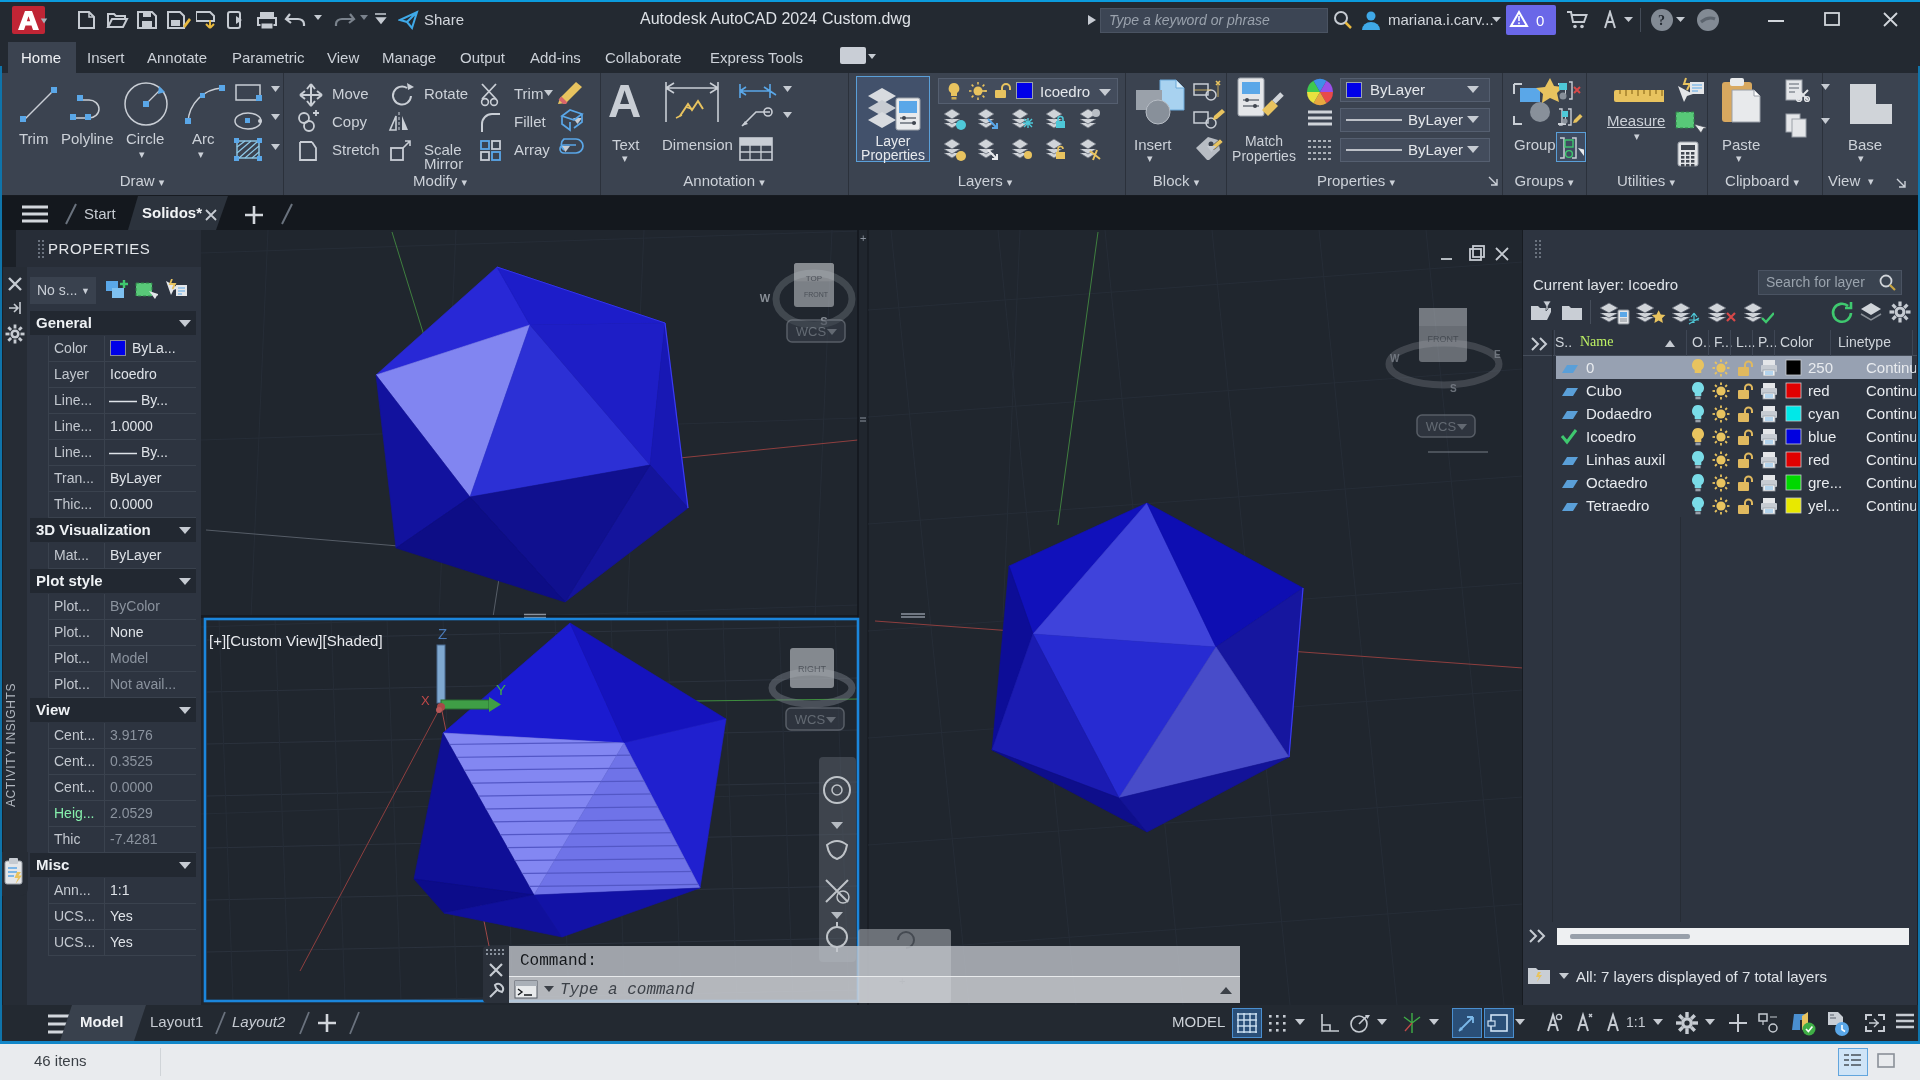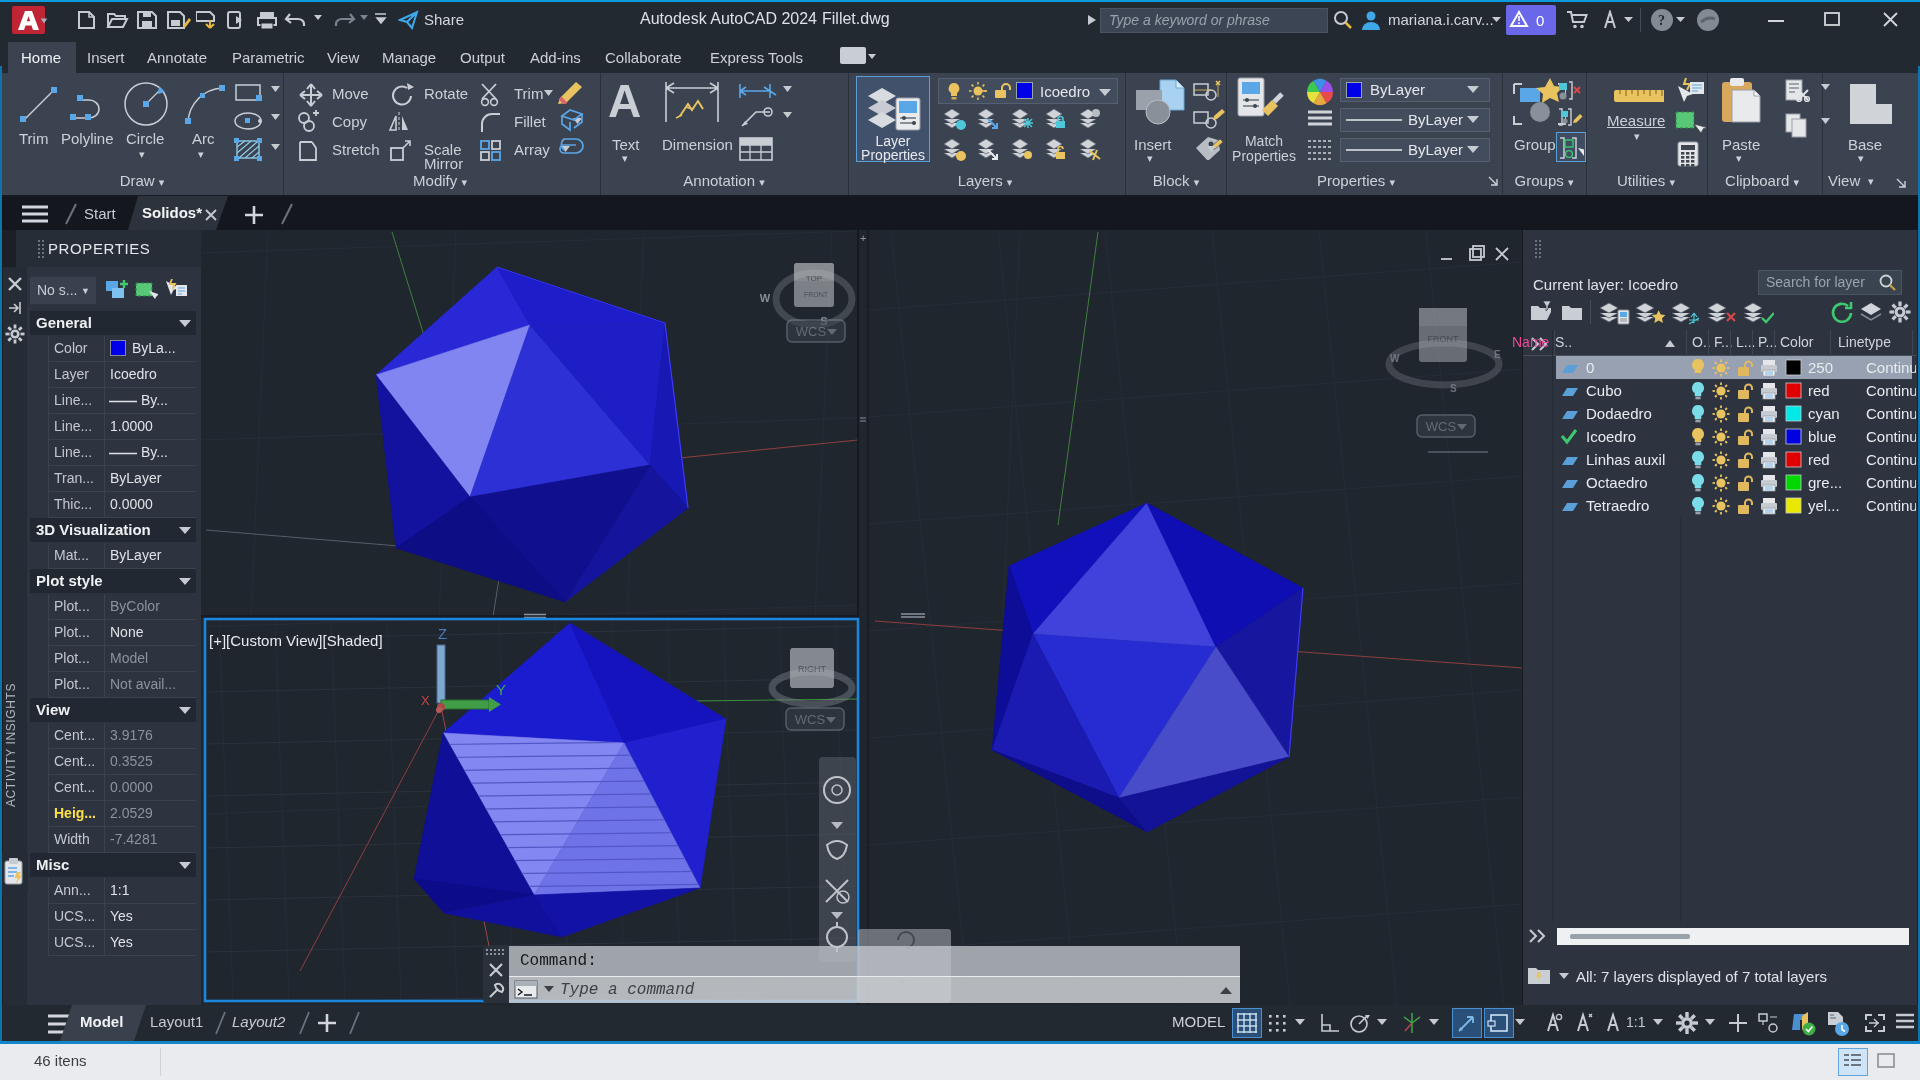--- a/index.html
+++ b/index.html
@@ -59,21 +59,21 @@
       <path d="M1 2 l4 5 4-5 z" fill="#7a828c"></path>
     </svg>
 <svg class="abs" style="left:374px;top:12px;" width="14" height="14" viewBox="0 0 14 14">
       <path d="M1 2 h11 M3 6 l4 5 4 -5 z" stroke="#c6cbd2" stroke-width="1.6" fill="#c6cbd2"></path>
     </svg>
 <svg class="abs" style="left:398px;top:10px;" width="22" height="20" viewBox="0 0 22 20">
       <path d="M2 10 L19 2 L14 18 L9 12 Z M9 12 L19 2" fill="none" stroke="#3fa9e8" stroke-width="2"></path>
     </svg>
 <div class="abs" style="left:424px;top:11px;font-size:15px;color:#d2d6dc;font-weight:normal;white-space:nowrap;">Share</div>
 <div class="abs" style="left:640px;top:10px;font-size:16px;color:#dde1e6;font-weight:normal;white-space:nowrap;">Autodesk AutoCAD 2024</div>
-<div class="abs" style="left:822px;top:10px;font-size:16px;color:#dde1e6;font-weight:normal;white-space:nowrap;">Fillet.dwg</div>
+<div class="abs" style="left:822px;top:10px;font-size:16px;color:#dde1e6;font-weight:normal;white-space:nowrap;">Custom.dwg</div>
 <svg class="abs" style="left:1086px;top:14px;" width="12" height="12" viewBox="0 0 12 12">
       <path d="M2 1 l8 5 -8 5 z" fill="#c6cbd2"></path>
     </svg>
 <div class="abs" style="left:1100px;top:8px;width:228px;height:25px;background:#3c4554;border:1px solid #4a5362">
       <span style="color:#9aa2ad;font-size:14px;font-style:italic;padding-left:8px;line-height:23px;display:block">Type a keyword or phrase</span>
     </div>
 <svg class="abs" style="left:1332px;top:9px;" width="22" height="22" viewBox="0 0 22 22">
       <circle cx="9" cy="9" r="6" fill="none" stroke="#c6cbd2" stroke-width="2"></circle>
       <path d="M13.5 13.5 L19 19" stroke="#e8b93f" stroke-width="2.5"></path>
     </svg>
@@ -777,26 +777,26 @@
 <div class="abs" style="left:54px;top:753px;font-size:14px;color:#c3c8cf;font-weight:normal;white-space:nowrap;">Cent...</div>
 <div class="abs" style="left:110px;top:753px;font-size:14px;color:#8b939e;font-weight:normal;white-space:nowrap;">0.3525</div>
 <div class="abs" style="left:30px;top:775px;width:166px;height:26px;background:#2d3440"></div>
 <div class="abs" style="left:48px;top:775px;width:148px;height:26px;border-bottom:1px solid #3a424e;border-left:1px solid #3a424e"></div>
 <div class="abs" style="left:104px;top:775px;width:1px;height:26px;background:#3a424e"></div>
 <div class="abs" style="left:54px;top:779px;font-size:14px;color:#c3c8cf;font-weight:normal;white-space:nowrap;">Cent...</div>
 <div class="abs" style="left:110px;top:779px;font-size:14px;color:#8b939e;font-weight:normal;white-space:nowrap;">0.0000</div>
 <div class="abs" style="left:30px;top:801px;width:166px;height:26px;background:#2d3440"></div>
 <div class="abs" style="left:48px;top:801px;width:148px;height:26px;border-bottom:1px solid #3a424e;border-left:1px solid #3a424e"></div>
 <div class="abs" style="left:104px;top:801px;width:1px;height:26px;background:#3a424e"></div>
-<div class="abs" style="left:54px;top:805px;font-size:14px;color:#fde047;font-weight:bold;white-space:nowrap;">Heig...</div>
+<div class="abs" style="left:54px;top:805px;font-size:14px;color:#86efac;font-weight:normal;white-space:nowrap;">Heig...</div>
 <div class="abs" style="left:110px;top:805px;font-size:14px;color:#8b939e;font-weight:normal;white-space:nowrap;">2.0529</div>
 <div class="abs" style="left:30px;top:827px;width:166px;height:26px;background:#2d3440"></div>
 <div class="abs" style="left:48px;top:827px;width:148px;height:26px;border-bottom:1px solid #3a424e;border-left:1px solid #3a424e"></div>
 <div class="abs" style="left:104px;top:827px;width:1px;height:26px;background:#3a424e"></div>
-<div class="abs" style="left:54px;top:831px;font-size:14px;color:#c3c8cf;font-weight:normal;white-space:nowrap;">Width</div>
+<div class="abs" style="left:54px;top:831px;font-size:14px;color:#c3c8cf;font-weight:normal;white-space:nowrap;">Thic</div>
 <div class="abs" style="left:110px;top:831px;font-size:14px;color:#8b939e;font-weight:normal;white-space:nowrap;">-7.4281</div>
 <div class="abs" style="left:30px;top:853px;width:166px;height:24px;background:#222831"></div>
 <div class="abs" style="left:36px;top:856px;font-size:15px;color:#eef1f4;font-weight:bold;white-space:nowrap;">Misc</div>
 <svg class="abs" style="left:178px;top:861px;" width="14" height="10" viewBox="0 0 14 10">
       <path d="M1 1 l6 7 6-7 z" fill="#c6cbd2"></path>
     </svg>
 <div class="abs" style="left:30px;top:878px;width:166px;height:26px;background:#2d3440"></div>
 <div class="abs" style="left:48px;top:878px;width:148px;height:26px;border-bottom:1px solid #3a424e;border-left:1px solid #3a424e"></div>
 <div class="abs" style="left:104px;top:878px;width:1px;height:26px;background:#3a424e"></div>
 <div class="abs" style="left:54px;top:882px;font-size:14px;color:#c3c8cf;font-weight:normal;white-space:nowrap;">Ann...</div>
@@ -1143,21 +1143,21 @@
         <rect transform="rotate(270 12 12)" x="10.4" y="1.5" width="3.2" height="4.5"></rect>
         <rect transform="rotate(315 12 12)" x="10.4" y="1.5" width="3.2" height="4.5"></rect>
         <circle cx="12" cy="12" r="2.4" fill="#2d3440"></circle>
       </g>
     </svg>
 <div class="abs" style="left:1523px;top:330px;width:394px;height:26px;border-bottom:1px solid #454d5a"></div>
 <svg class="abs" style="left:1530px;top:336px;" width="22" height="16" viewBox="0 0 22 16">
       <path d="M2 2 l6 6 -6 6 M10 2 l6 6 -6 6" stroke="#c6cbd2" stroke-width="2" fill="none"></path>
     </svg>
 <div class="abs" style="left:1555px;top:334px;font-size:14px;color:#cfd4da;font-weight:normal;white-space:nowrap;">S..</div>
-<div class="abs" style="left:1512px;top:334px;font-size:14px;color:#ec4899;font-weight:normal;white-space:nowrap;">Name</div>
+<div class="abs" style="left:1580px;top:334px;font-size:14px;color:#bef264;font-weight:normal;white-space:nowrap;font-family:Liberation Serif, serif;">Name</div>
 <div class="abs" style="left:1692px;top:334px;font-size:14px;color:#cfd4da;font-weight:normal;white-space:nowrap;">O..</div>
 <div class="abs" style="left:1714px;top:334px;font-size:14px;color:#cfd4da;font-weight:normal;white-space:nowrap;">F...</div>
 <div class="abs" style="left:1736px;top:334px;font-size:14px;color:#cfd4da;font-weight:normal;white-space:nowrap;">L...</div>
 <div class="abs" style="left:1758px;top:334px;font-size:14px;color:#cfd4da;font-weight:normal;white-space:nowrap;">P...</div>
 <div class="abs" style="left:1780px;top:334px;font-size:14px;color:#cfd4da;font-weight:normal;white-space:nowrap;">Color</div>
 <div class="abs" style="left:1838px;top:334px;font-size:14px;color:#cfd4da;font-weight:normal;white-space:nowrap;">Linetype</div>
 <svg class="abs" style="left:1664px;top:338px;" width="12" height="10" viewBox="0 0 12 10">
       <path d="M1 9 l5 -7 5 7 z" fill="#c6cbd2"></path>
     </svg>
 <div class="abs" style="left:1554px;top:330px;width:1px;height:26px;background:#3e4654"></div>

